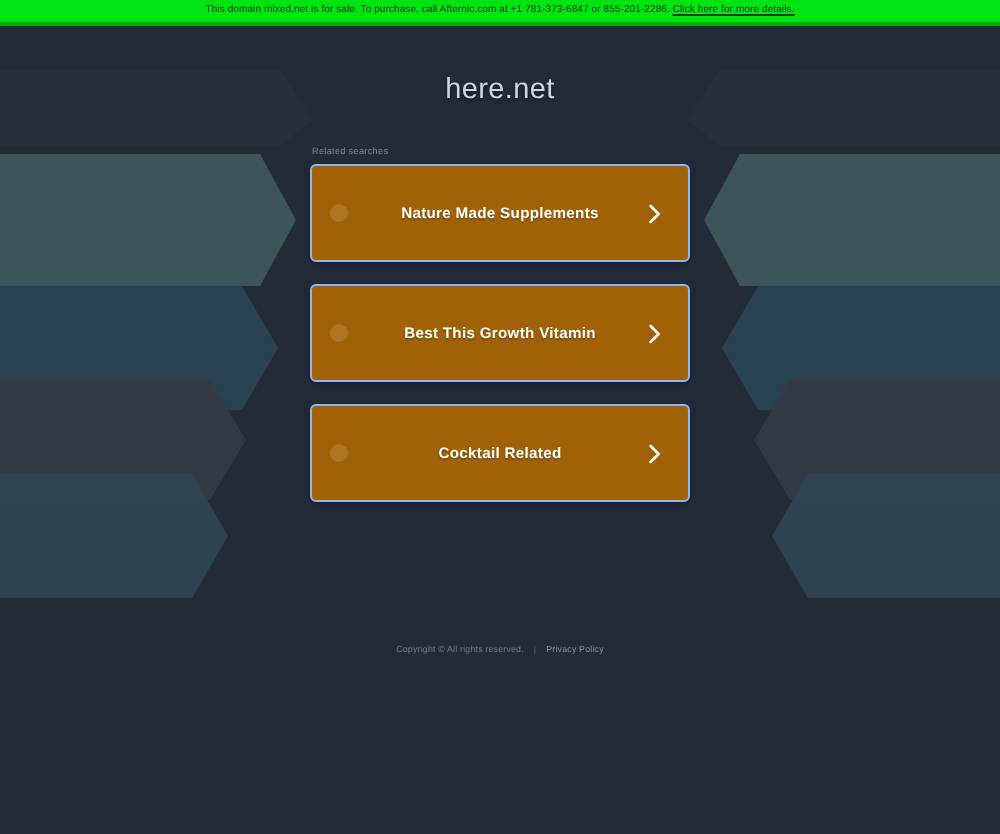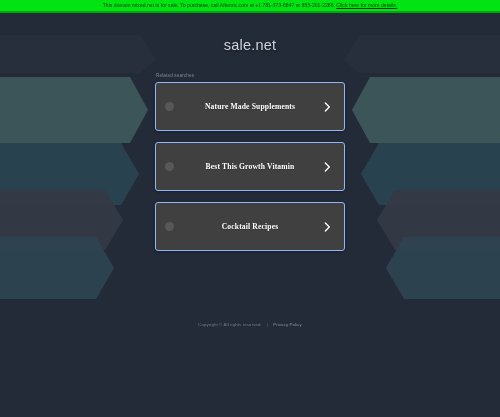--- a/index.html
+++ b/index.html
@@ -90,27 +90,26 @@
     letter-spacing: 0.15px;
   }
 
   .result-link {
     position: relative;
     display: flex;
     align-items: center;
     width: 190px;
     height: 49px;
     margin-bottom: 11px;
-    background: #404040;
+    background: #a16207;
     border: 1px solid #8fb6f7;
     border-radius: 3px;
     text-decoration: none;
     box-shadow: 0 1px 3px rgba(0,0,0,0.30);
     cursor: pointer;
-    font-family: Liberation Serif, serif;
   }
   .result-link:last-child { margin-bottom: 0; }
 
   .result-bullet {
     position: absolute;
     left: 9px;
     top: 50%;
     width: 9px;
     height: 9px;
     margin-top: -4.5px;
@@ -186,21 +185,21 @@
     <polygon points="500,175 395,175 377,205 395,235 500,235" fill="#343a46" opacity="0.95"></polygon>
     <polygon points="500,222 404,222 386,253 404,284 500,284" fill="#2e4450" opacity="0.92"></polygon>
 
     <polygon points="0,20 140,20 156,45 140,58 0,58" fill="#2b3340" opacity="0.55"></polygon>
     <polygon points="500,20 360,20 344,45 360,58 500,58" fill="#2b3340" opacity="0.55"></polygon>
   </svg>
 </div>
 
 <div class="page">
 
-  <div class="site-title">sale.net</div>
+  <div class="site-title">here.net</div>
 
   <div class="search-block">
 
     <div class="related-label">Related searches</div>
 
     <a class="result-link" href="#">
       <span class="result-bullet"></span>
       <span class="result-text">Nature Made Supplements</span>
       <span class="result-chevron">
         <svg width="7" height="10" viewBox="0 0 7 10" fill="none" xmlns="http://www.w3.org/2000/svg">
@@ -214,21 +213,21 @@
       <span class="result-text">Best This Growth Vitamin</span>
       <span class="result-chevron">
         <svg width="7" height="10" viewBox="0 0 7 10" fill="none" xmlns="http://www.w3.org/2000/svg">
           <path d="M1.3 1 L5.3 5 L1.3 9" stroke="#ffffff" stroke-width="1.3" stroke-linecap="round" stroke-linejoin="round"></path>
         </svg>
       </span>
     </a>
 
     <a class="result-link" href="#">
       <span class="result-bullet"></span>
-      <span class="result-text">Cocktail Recipes</span>
+      <span class="result-text">Cocktail Related</span>
       <span class="result-chevron">
         <svg width="7" height="10" viewBox="0 0 7 10" fill="none" xmlns="http://www.w3.org/2000/svg">
           <path d="M1.3 1 L5.3 5 L1.3 9" stroke="#ffffff" stroke-width="1.3" stroke-linecap="round" stroke-linejoin="round"></path>
         </svg>
       </span>
     </a>
 
   </div>
 
   <div class="footer">

